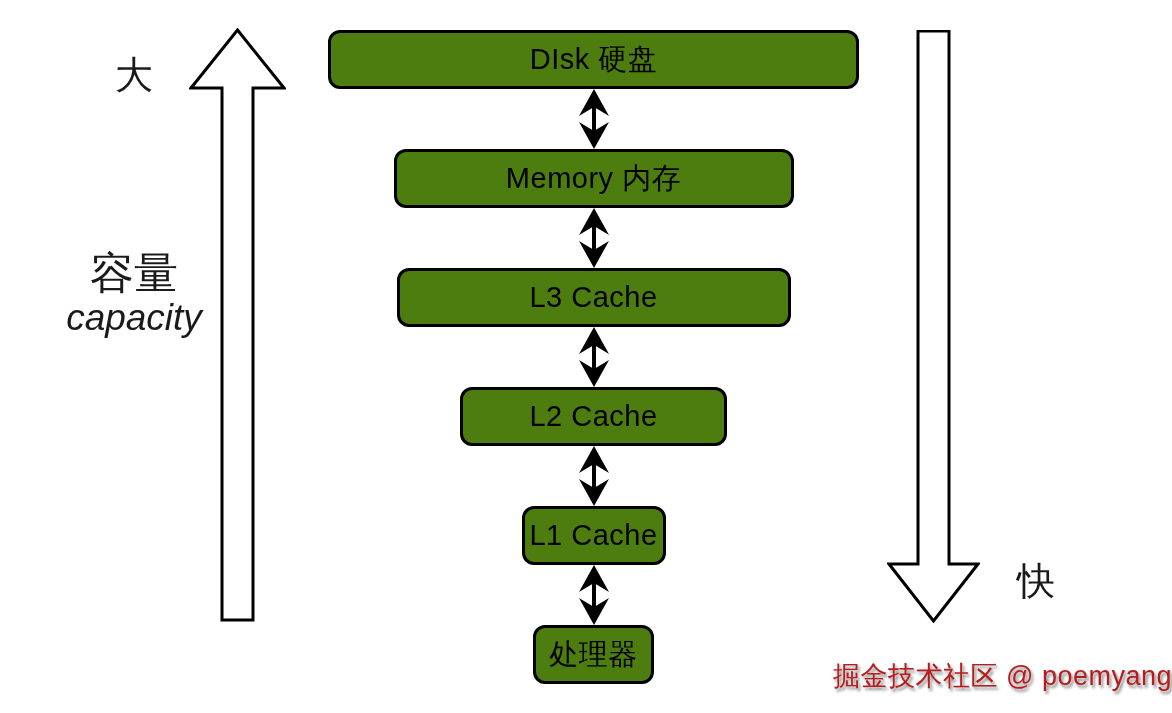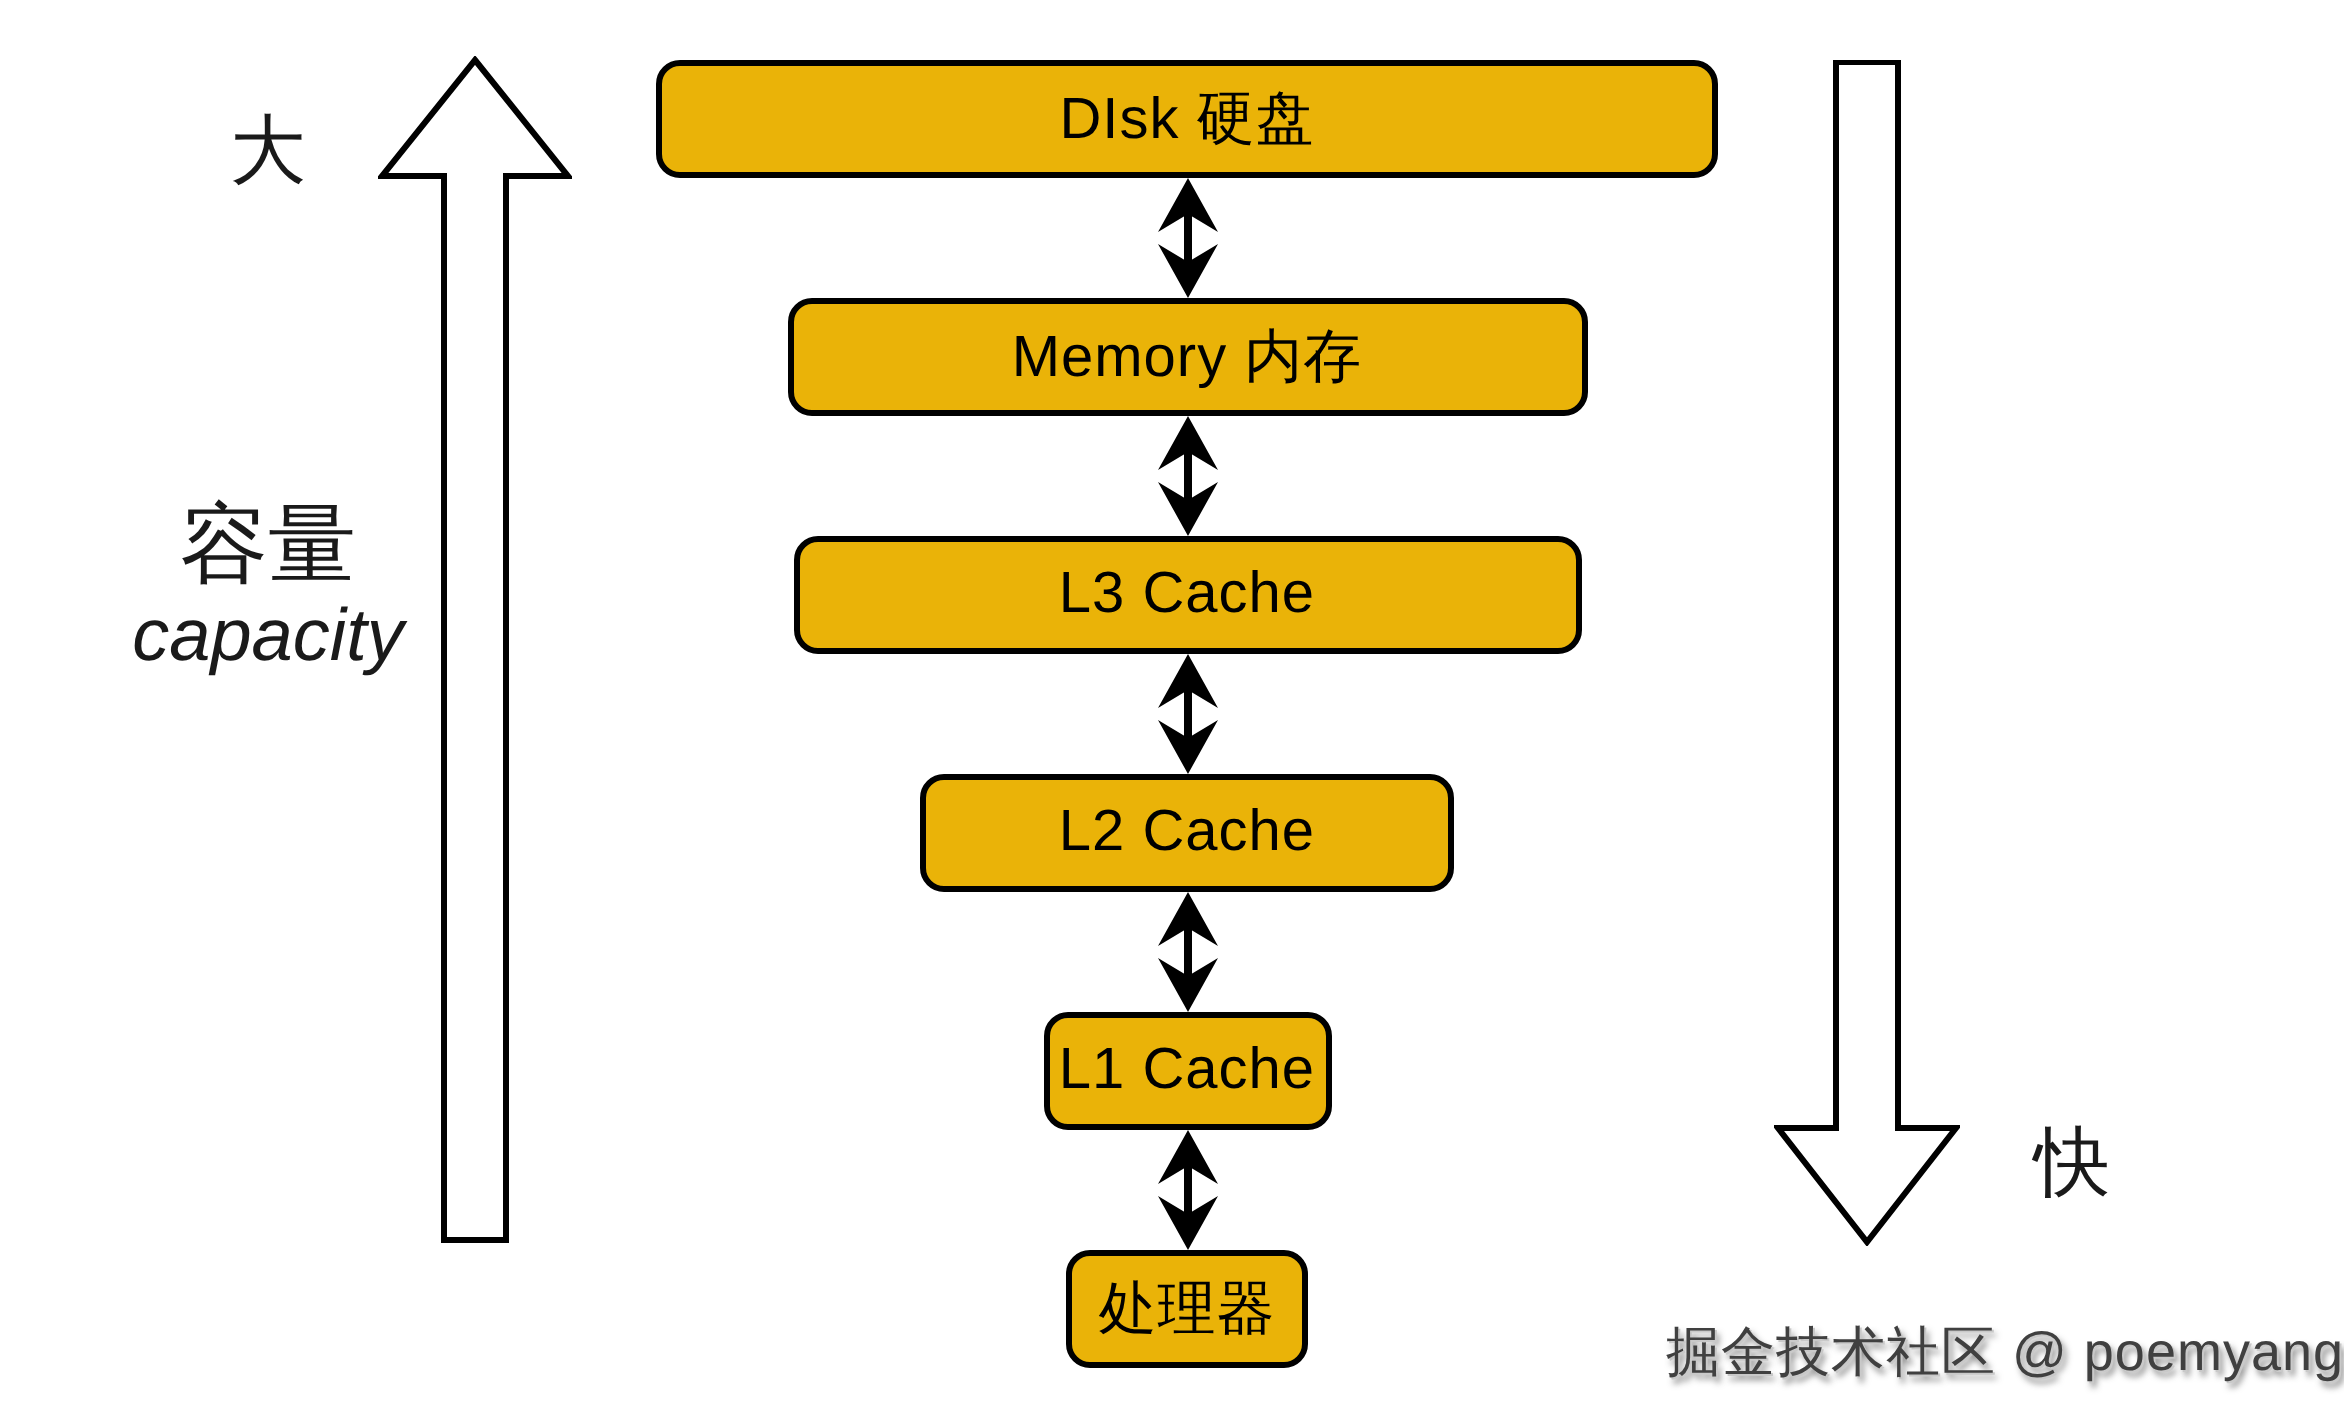--- a/index.html
+++ b/index.html
@@ -42,21 +42,21 @@
     top: 30px;
     width: 531px;
     display: flex;
     flex-direction: column;
     align-items: center;
   }
   .node {
     height: 59px;
     border: 3px solid #000;
     border-radius: 12px;
-    background: #eab308;
+    background: #4d7c0f;
     display: flex;
     align-items: center;
     justify-content: center;
     font-size: 29px;
     color: #000;
     letter-spacing: 0.5px;
   }
   .node-disk   { width: 531px; }
   .node-memory { width: 400px; }
   .node-l3     { width: 394px; }
@@ -65,21 +65,21 @@
   .node-cpu    { width: 121px; text-align: center; }
   .connector { display: block; }
 
   
   .watermark {
     position: absolute;
     left: 833px;
     top: 658px;
     font-size: 27px;
     letter-spacing: 0.5px;
-    color: #404040;
+    color: #b91c1c;
     text-shadow: 1px 1px 0 #c9c9c9, 2px 3px 3px rgba(110,110,110,0.85);
     white-space: nowrap;
   }
 </style>
 </head>
 <body>
 
 <div class="canvas">
 
   <div class="side-label label-big">大</div>

